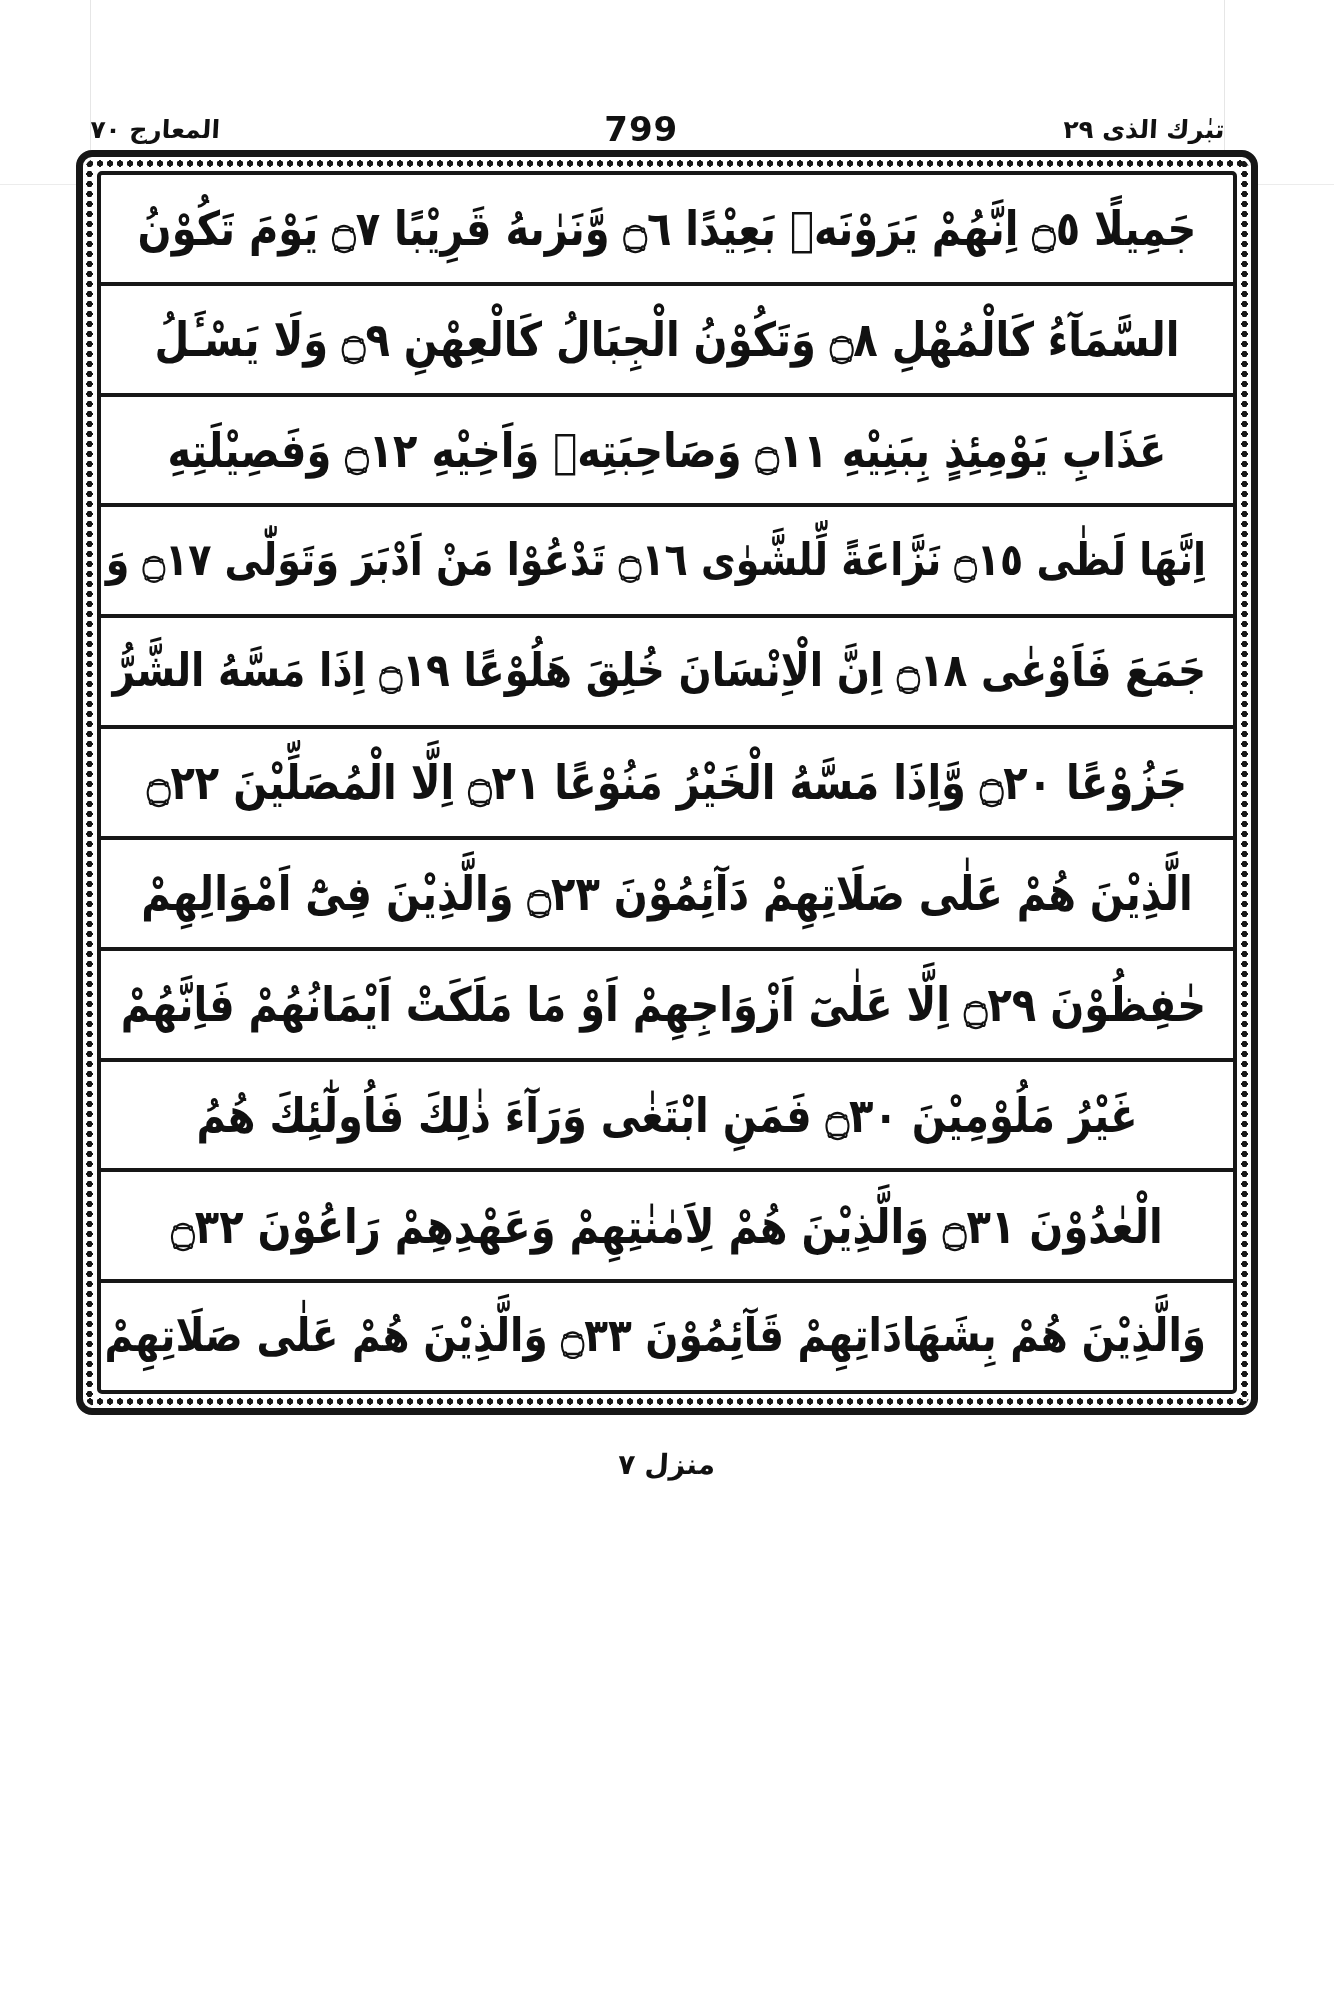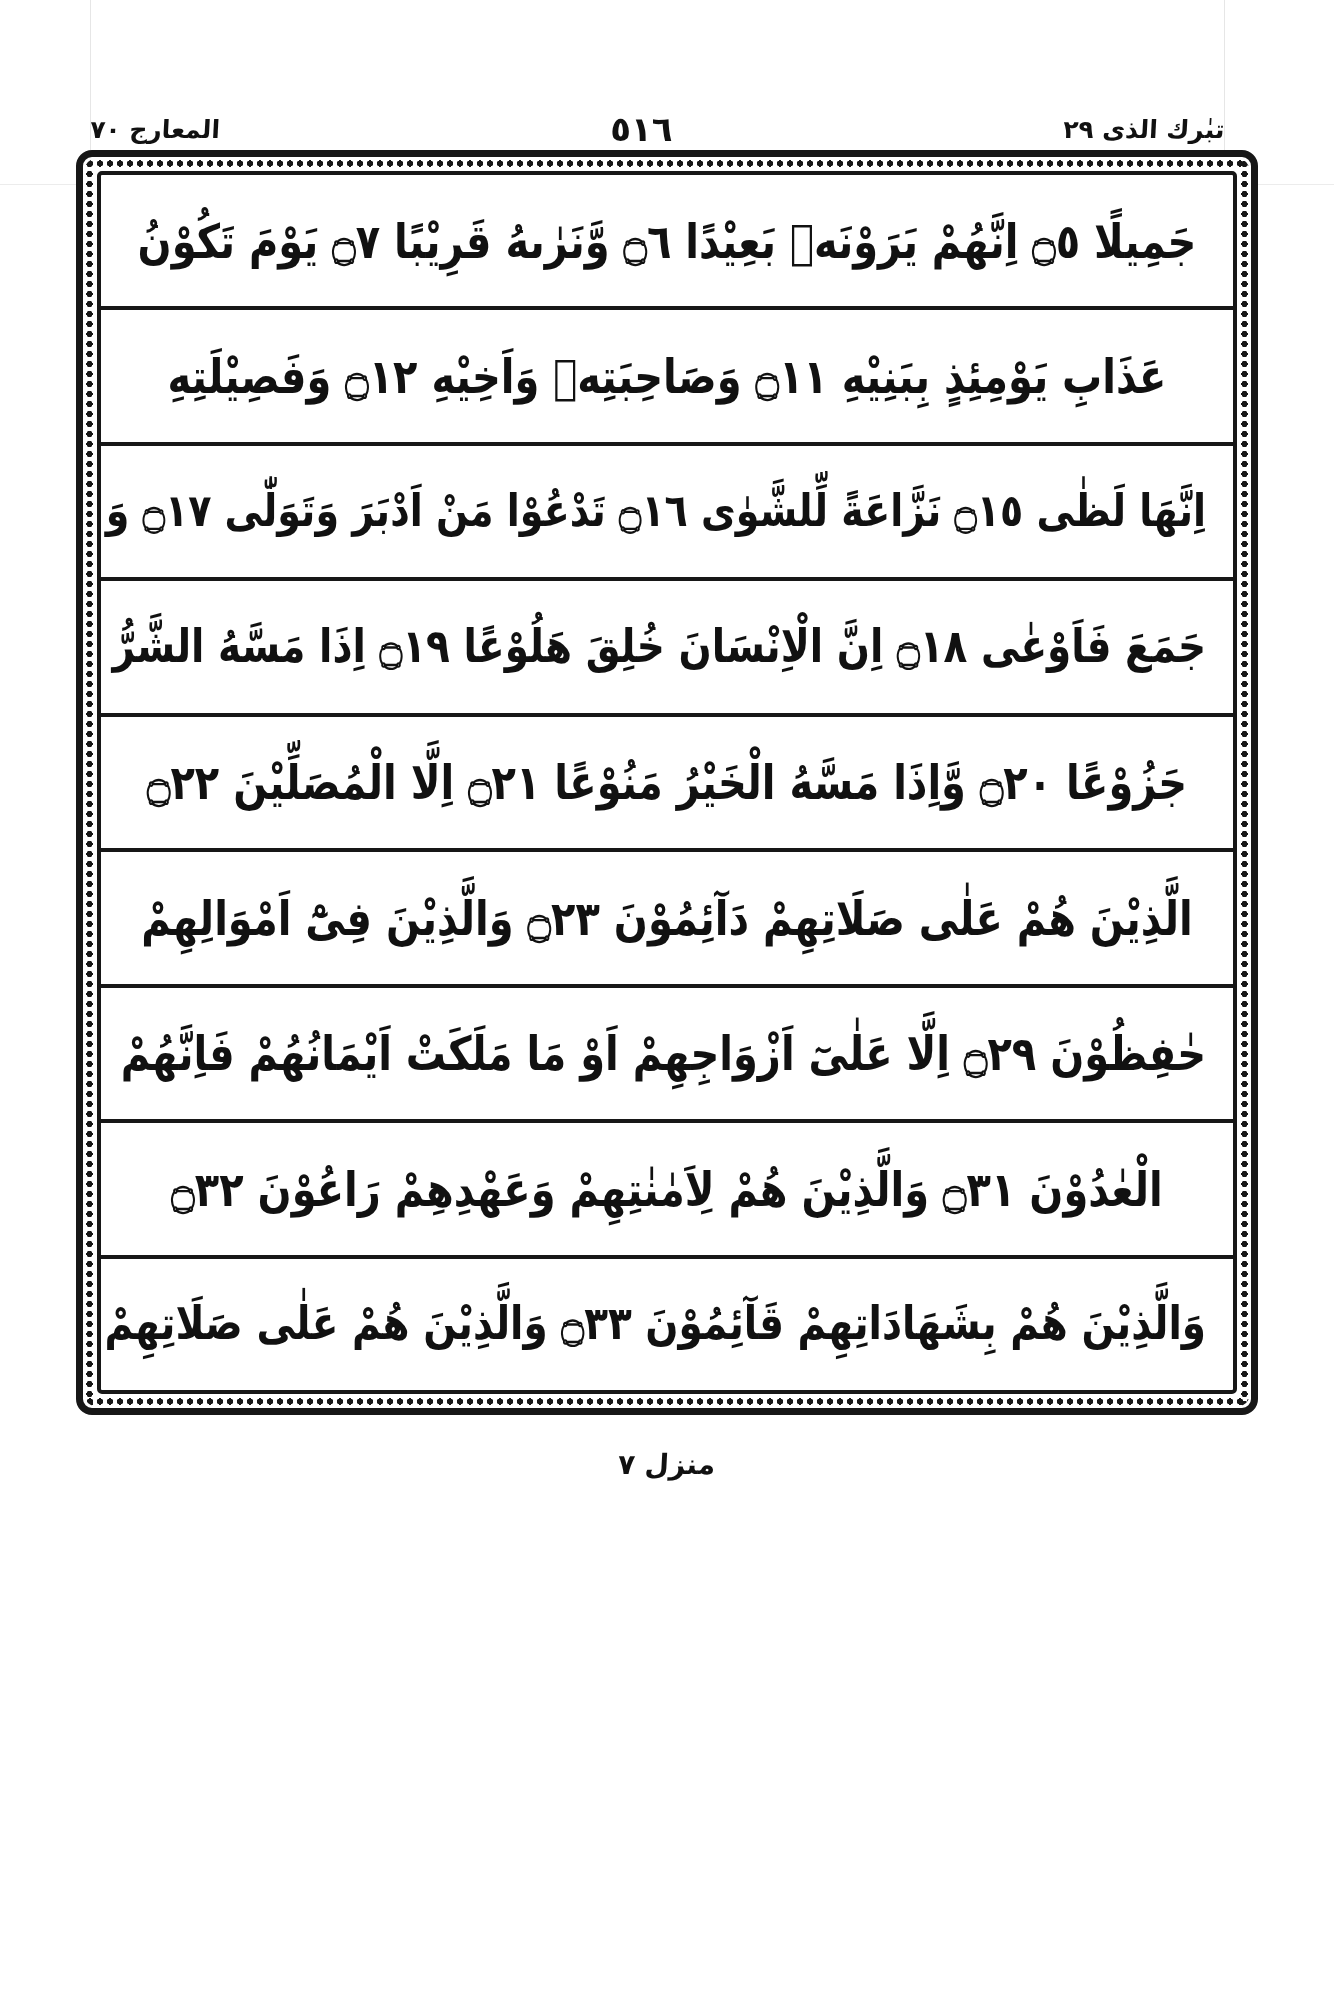--- a/index.html
+++ b/index.html
@@ -184,50 +184,56 @@
 <body>
 
 <div class="page-sheet">
 
   <div class="scan-guide left"></div>
   <div class="scan-guide right"></div>
   <div class="scan-guide-h"></div>
 
   <div class="page-header">
     <div class="hdr-cell hdr-juz">تبٰرك الذى ٢٩</div>
-    <div class="hdr-cell hdr-page">٥١٦</div>
+    <div class="hdr-cell hdr-page">799</div>
     <div class="hdr-cell hdr-surah">المعارج ٧٠</div>
   </div>
 
   <div class="text-frame">
     <div class="frame-outer"></div>
     <div class="frame-beads"></div>
     <div class="frame-inner"></div>
 
     <div class="ayah-lines" id="ayah-lines">
         <div class="ayah-line">
           <div class="ayah-text" style="font-size: 40px;">جَمِيلًا ۝٥ اِنَّهُمْ يَرَوْنَهٝ بَعِيْدًا ۝٦ وَّنَرٰىهُ قَرِيْبًا ۝٧ يَوْمَ تَكُوْنُ</div>
         </div>
         <div class="ayah-line">
+          <div class="ayah-text" style="font-size: 40px;">السَّمَآءُ كَالْمُهْلِ ۝٨ وَتَكُوْنُ الْجِبَالُ كَالْعِهْنِ ۝٩ وَلَا يَسْـَٔلُ</div>
+        </div>
+        <div class="ayah-line">
           <div class="ayah-text" style="font-size: 40px;">عَذَابِ يَوْمِئِذٍ بِبَنِيْهِ ۝١١ وَصَاحِبَتِهٖ وَاَخِيْهِ ۝١٢ وَفَصِيْلَتِهِ</div>
         </div>
         <div class="ayah-line">
           <div class="ayah-text" style="font-size: 38px;">اِنَّهَا لَظٰى ۝١٥ نَزَّاعَةً لِّلشَّوٰى ۝١٦ تَدْعُوْا مَنْ اَدْبَرَ وَتَوَلّٰى ۝١٧ وَ</div>
         </div>
         <div class="ayah-line">
           <div class="ayah-text" style="font-size: 39px;">جَمَعَ فَاَوْعٰى ۝١٨ اِنَّ الْاِنْسَانَ خُلِقَ هَلُوْعًا ۝١٩ اِذَا مَسَّهُ الشَّرُّ</div>
         </div>
         <div class="ayah-line">
           <div class="ayah-text" style="font-size: 40px;">جَزُوْعًا ۝٢٠ وَّاِذَا مَسَّهُ الْخَيْرُ مَنُوْعًا ۝٢١ اِلَّا الْمُصَلِّيْنَ ۝٢٢</div>
         </div>
         <div class="ayah-line">
           <div class="ayah-text" style="font-size: 40px;">الَّذِيْنَ هُمْ عَلٰى صَلَاتِهِمْ دَآئِمُوْنَ ۝٢٣ وَالَّذِيْنَ فِىْٓ اَمْوَالِهِمْ</div>
         </div>
         <div class="ayah-line">
           <div class="ayah-text" style="font-size: 40px;">حٰفِظُوْنَ ۝٢٩ اِلَّا عَلٰىٓ اَزْوَاجِهِمْ اَوْ مَا مَلَكَتْ اَيْمَانُهُمْ فَاِنَّهُمْ</div>
+        </div>
+        <div class="ayah-line">
+          <div class="ayah-text" style="font-size: 40px;">غَيْرُ مَلُوْمِيْنَ ۝٣٠ فَمَنِ ابْتَغٰى وَرَآءَ ذٰلِكَ فَاُولٰٓئِكَ هُمُ</div>
         </div>
         <div class="ayah-line">
           <div class="ayah-text" style="font-size: 40px;">الْعٰدُوْنَ ۝٣١ وَالَّذِيْنَ هُمْ لِاَمٰنٰتِهِمْ وَعَهْدِهِمْ رَاعُوْنَ ۝٣٢</div>
         </div>
         <div class="ayah-line">
           <div class="ayah-text" style="font-size: 39px;">وَالَّذِيْنَ هُمْ بِشَهَادَاتِهِمْ قَآئِمُوْنَ ۝٣٣ وَالَّذِيْنَ هُمْ عَلٰى صَلَاتِهِمْ</div>
         </div>
       </div>
   </div>
 

